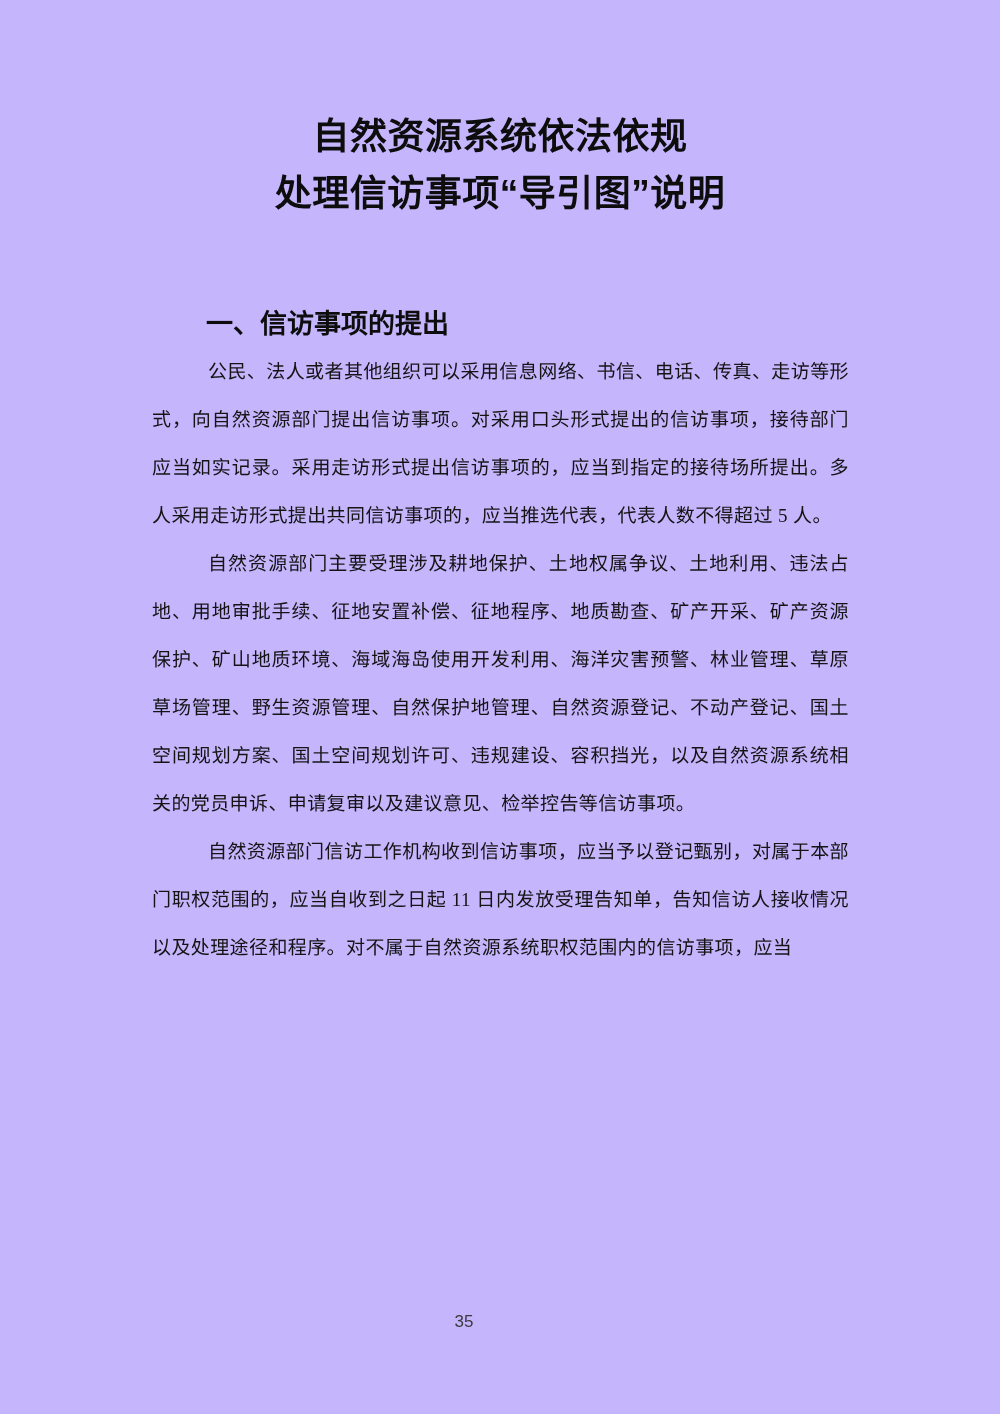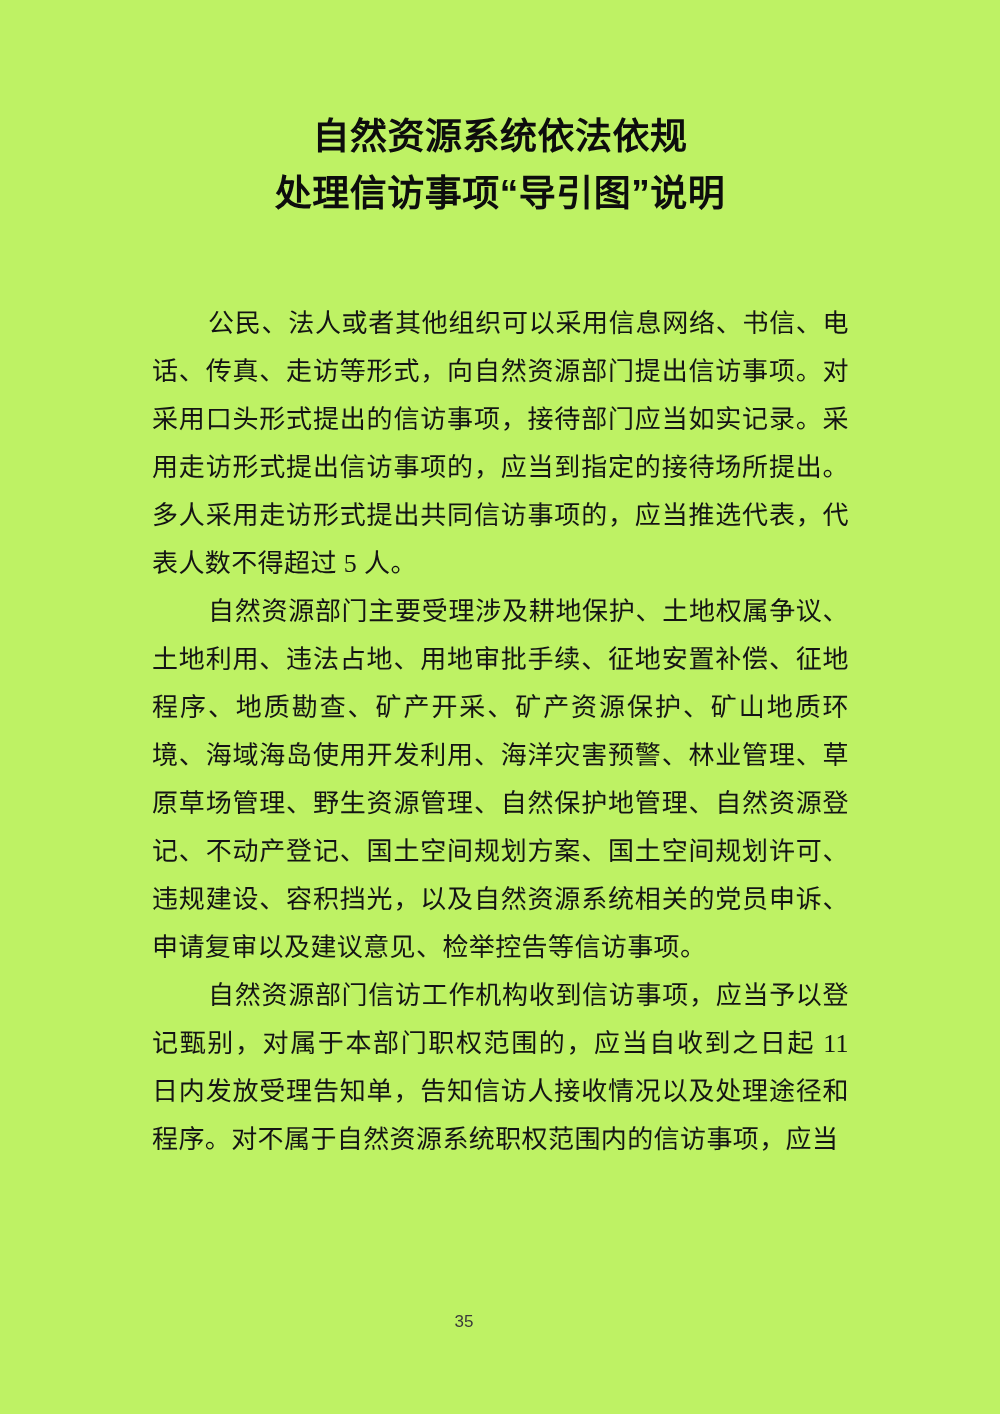--- a/index.html
+++ b/index.html
@@ -12,21 +12,21 @@
   body {
     font-family: "Liberation Serif", "DejaVu Serif", serif;
     color: #111111;
   }
 
   .page {
     position: relative;
     width: 1000px;
     height: 1414px;
     margin: 0 auto;
-    background: #bef264;
+    background: #c4b5fd;
     overflow: hidden;
     box-sizing: border-box;
   }
 
   
   .doc-title {
     position: absolute;
     left: 0;
     top: 108px;
     width: 1000px;
@@ -57,21 +57,21 @@
     font-size: 27px;
     line-height: 48px;
     color: #0d0d0d;
     text-indent: 54px;
     margin: 0;
     white-space: nowrap;
   }
 
   .para {
     font-family: "Liberation Serif", "DejaVu Serif", serif;
-    font-size: 26px;
+    font-size: 19px;
     line-height: 48px;
     color: #141414;
     margin: 0;
     text-align: justify;
     text-align-last: left;
     text-justify: inter-character;
     text-indent: 56px;
     letter-spacing: 0.4px;
   }
 
@@ -92,20 +92,21 @@
 
 <div class="page">
 
   <div class="doc-title">
     <span class="title-line">自然资源系统依法依规</span>
     <span class="title-line">处理信访事项“导引图”说明</span>
   </div>
 
   <div class="body-area">
 
+    <h2 class="section-heading">一、信访事项的提出</h2>
 
     <p class="para">公民、法人或者其他组织可以采用信息网络、书信、电话、传真、走访等形式，向自然资源部门提出信访事项。对采用口头形式提出的信访事项，接待部门应当如实记录。采用走访形式提出信访事项的，应当到指定的接待场所提出。多人采用走访形式提出共同信访事项的，应当推选代表，代表人数不得超过 5 人。</p>
 
 
     <p class="para">自然资源部门主要受理涉及耕地保护、土地权属争议、土地利用、违法占地、用地审批手续、征地安置补偿、征地程序、地质勘查、矿产开采、矿产资源保护、矿山地质环境、海域海岛使用开发利用、海洋灾害预警、林业管理、草原草场管理、野生资源管理、自然保护地管理、自然资源登记、不动产登记、国土空间规划方案、国土空间规划许可、违规建设、容积挡光，以及自然资源系统相关的党员申诉、申请复审以及建议意见、检举控告等信访事项。</p>
 
     <p class="para">自然资源部门信访工作机构收到信访事项，应当予以登记甄别，对属于本部门职权范围的，应当自收到之日起 11 日内发放受理告知单，告知信访人接收情况以及处理途径和程序。对不属于自然资源系统职权范围内的信访事项，应当</p>
 
   </div>
 

